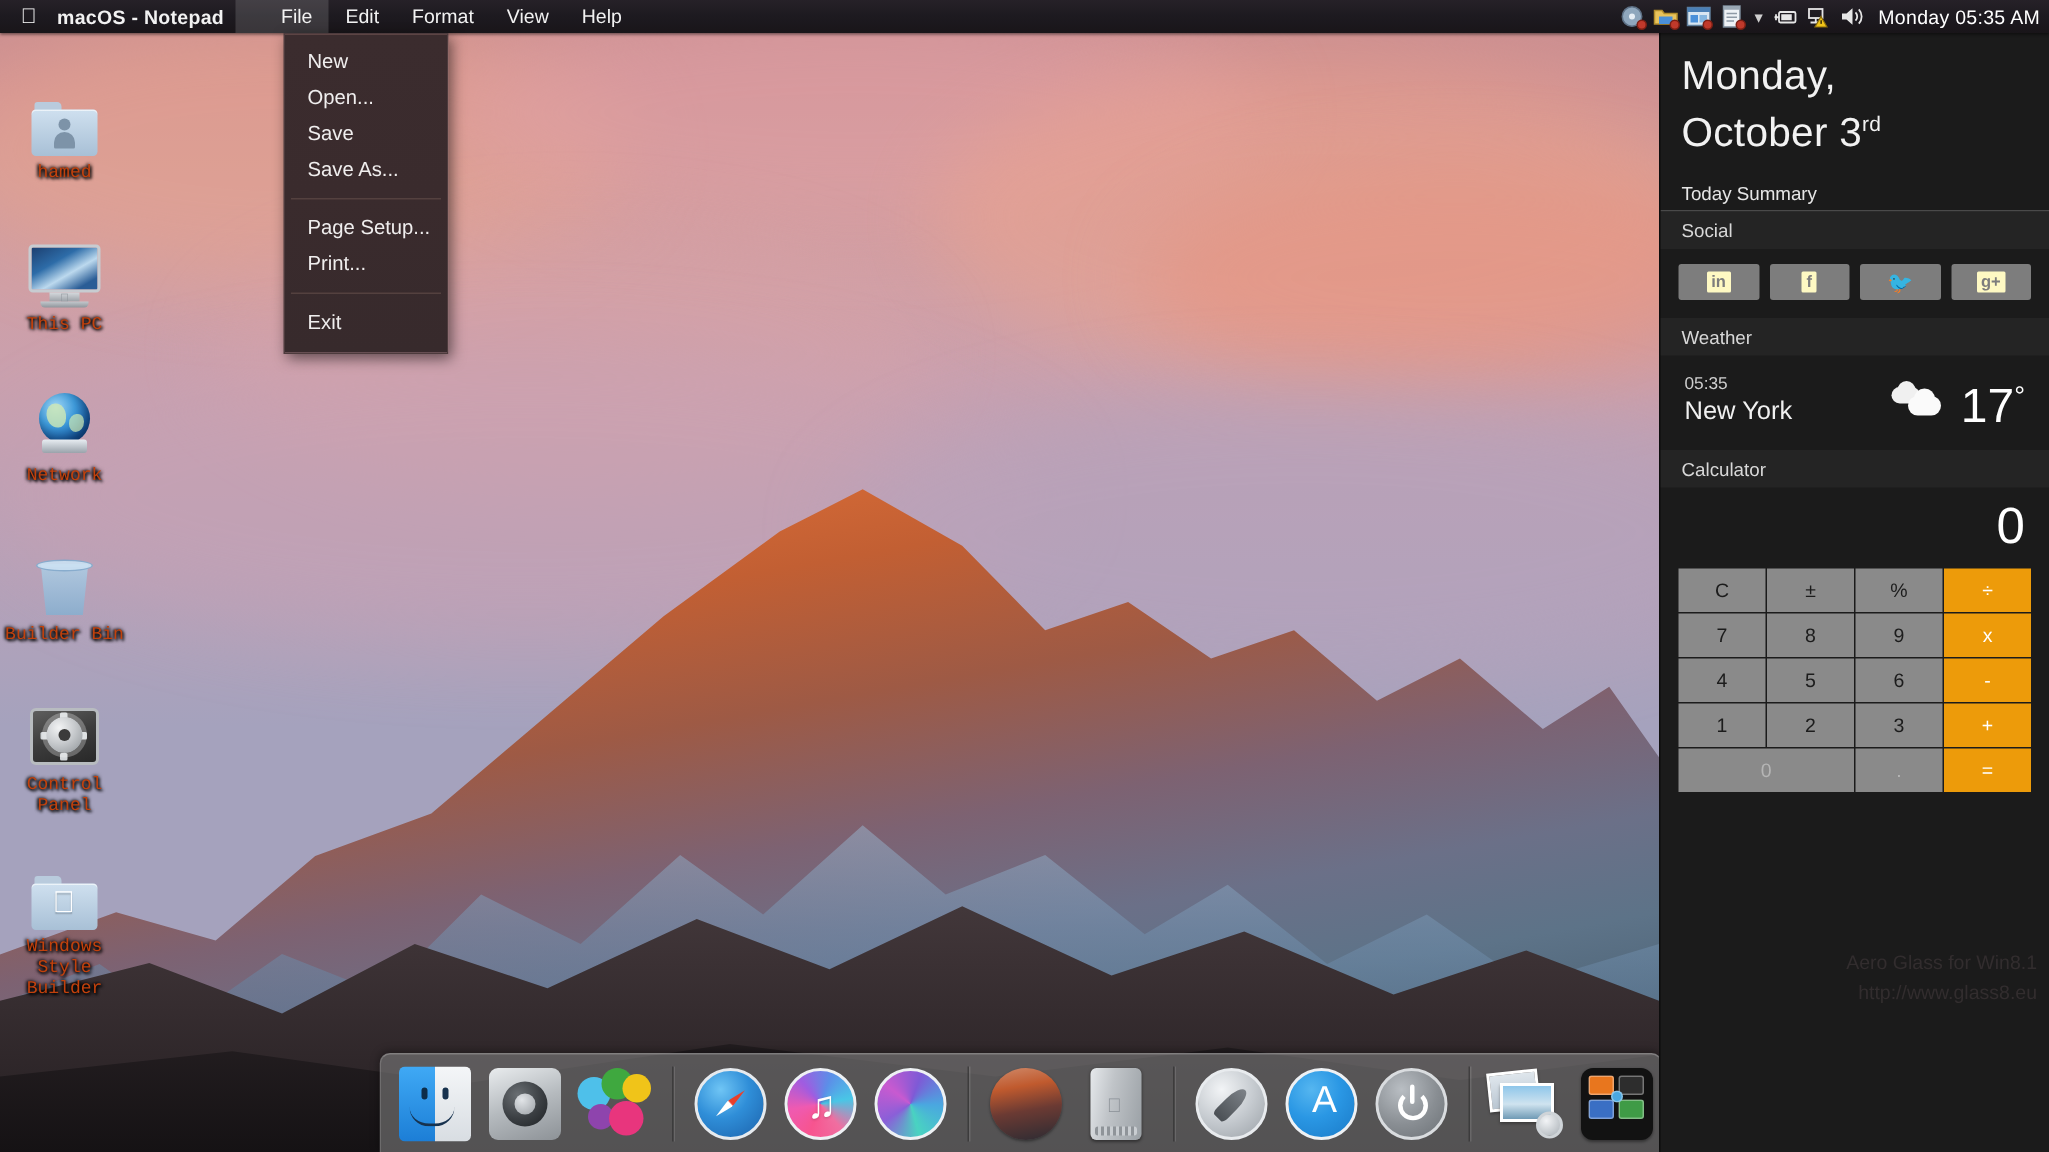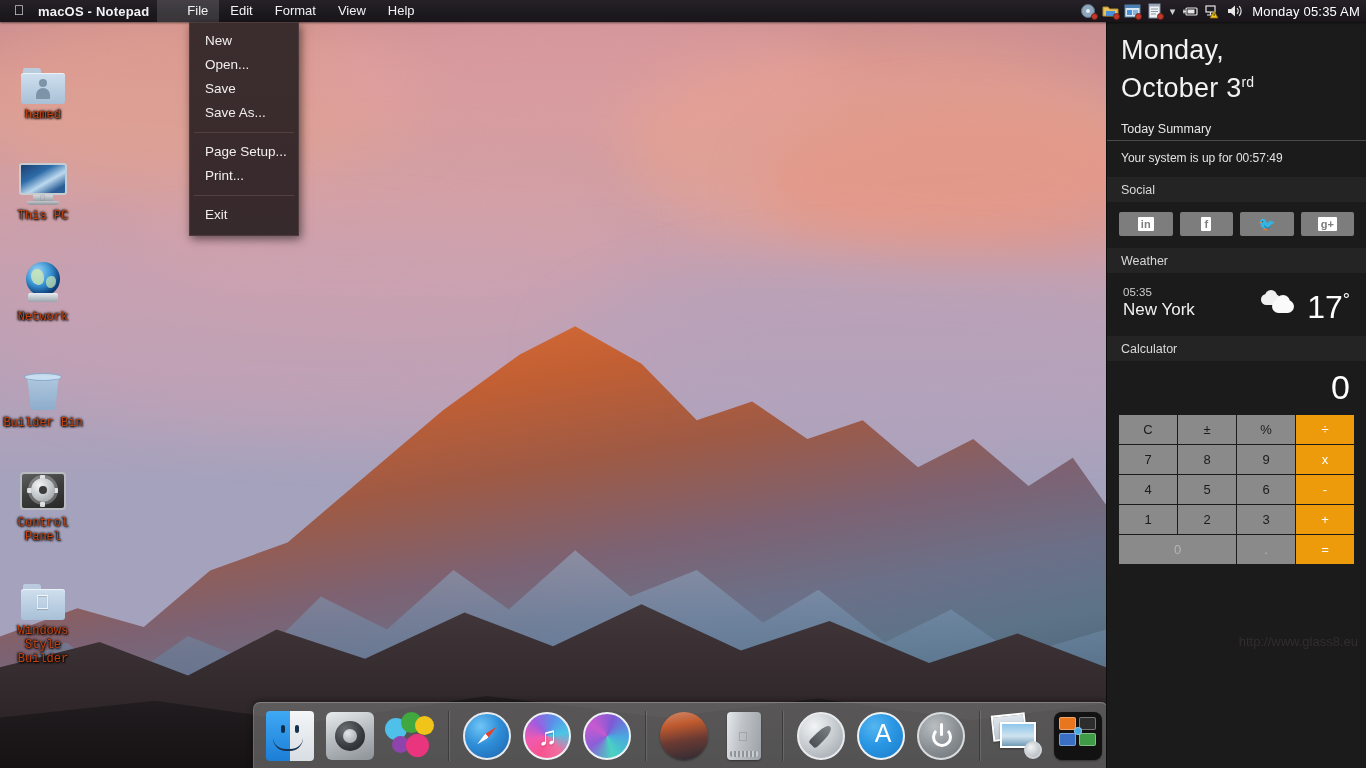--- a/index.html
+++ b/index.html
@@ -243,21 +243,21 @@
     padding: 6px 14px 4px 14px; font-size: 12.5px; color:#e6e6e6;
     border-bottom: 1px solid #4a4a4a; margin: 8px 0 0 0;
   }
   #social-row { display: flex; gap: 7px; padding: 10px 12px 12px 12px; }
   .social-btn {
     flex: 1; height: 24px; background: #7d7d7d; border-radius: 2px;
     display: flex; align-items: center; justify-content: center;
     color: #fff; font-size: 12px; cursor: pointer;
   }
   .social-btn .box {
-    background:#ffffff; color:#7d7d7d; font-weight:bold; font-size:11px;
+    background:#fef9c3; color:#7d7d7d; font-weight:bold; font-size:11px;
     padding: 0 3px; border-radius: 1px; line-height: 14px;
   }
   #weather-body {
     display:flex; align-items:center; padding: 10px 16px 12px 16px;
   }
   #weather-left { flex: 1; }
   #weather-time { font-size: 11.5px; color: #cfcfcf; line-height:14px; }
   #weather-city { font-size: 17px; color: #f0f0f0; font-weight: 300; line-height: 22px; }
   #weather-icon { width: 34px; height: 26px; position: relative; margin-right: 12px; }
   #weather-icon .c1 {
@@ -566,21 +566,20 @@
   <div id="sidebar">
 
     <div id="sb-date">
       <div>Monday,</div>
       <div>
         <span>October 3</span><sup>rd</sup>
       </div>
     </div>
 
     <div id="today-sum-head">Today Summary</div>
-    <div class="sb-body">Your system is up for 00:57:49</div>
 
     <div class="sb-head">Social</div>
     <div id="social-row">
       <div class="social-btn">
         <span class="box">in</span>
       </div>
       <div class="social-btn">
         <span class="box">f</span>
       </div>
       <div class="social-btn">
@@ -626,20 +625,21 @@
       <div class="calc-btn">1</div>
       <div class="calc-btn">2</div>
       <div class="calc-btn">3</div>
       <div class="calc-btn op">+</div>
       <div class="calc-btn wide dim">0</div>
       <div class="calc-btn dim">.</div>
       <div class="calc-btn op">=</div>
     </div>
 
     <div id="watermark">
+      <div>Aero Glass for Win8.1</div>
       <div>http://www.glass8.eu</div>
     </div>
   </div>
 
   <div id="dock">
     <div class="dock-item">
       <div class="d-finder">
           <div class="l">
             <div class="eye"></div>
           </div>

